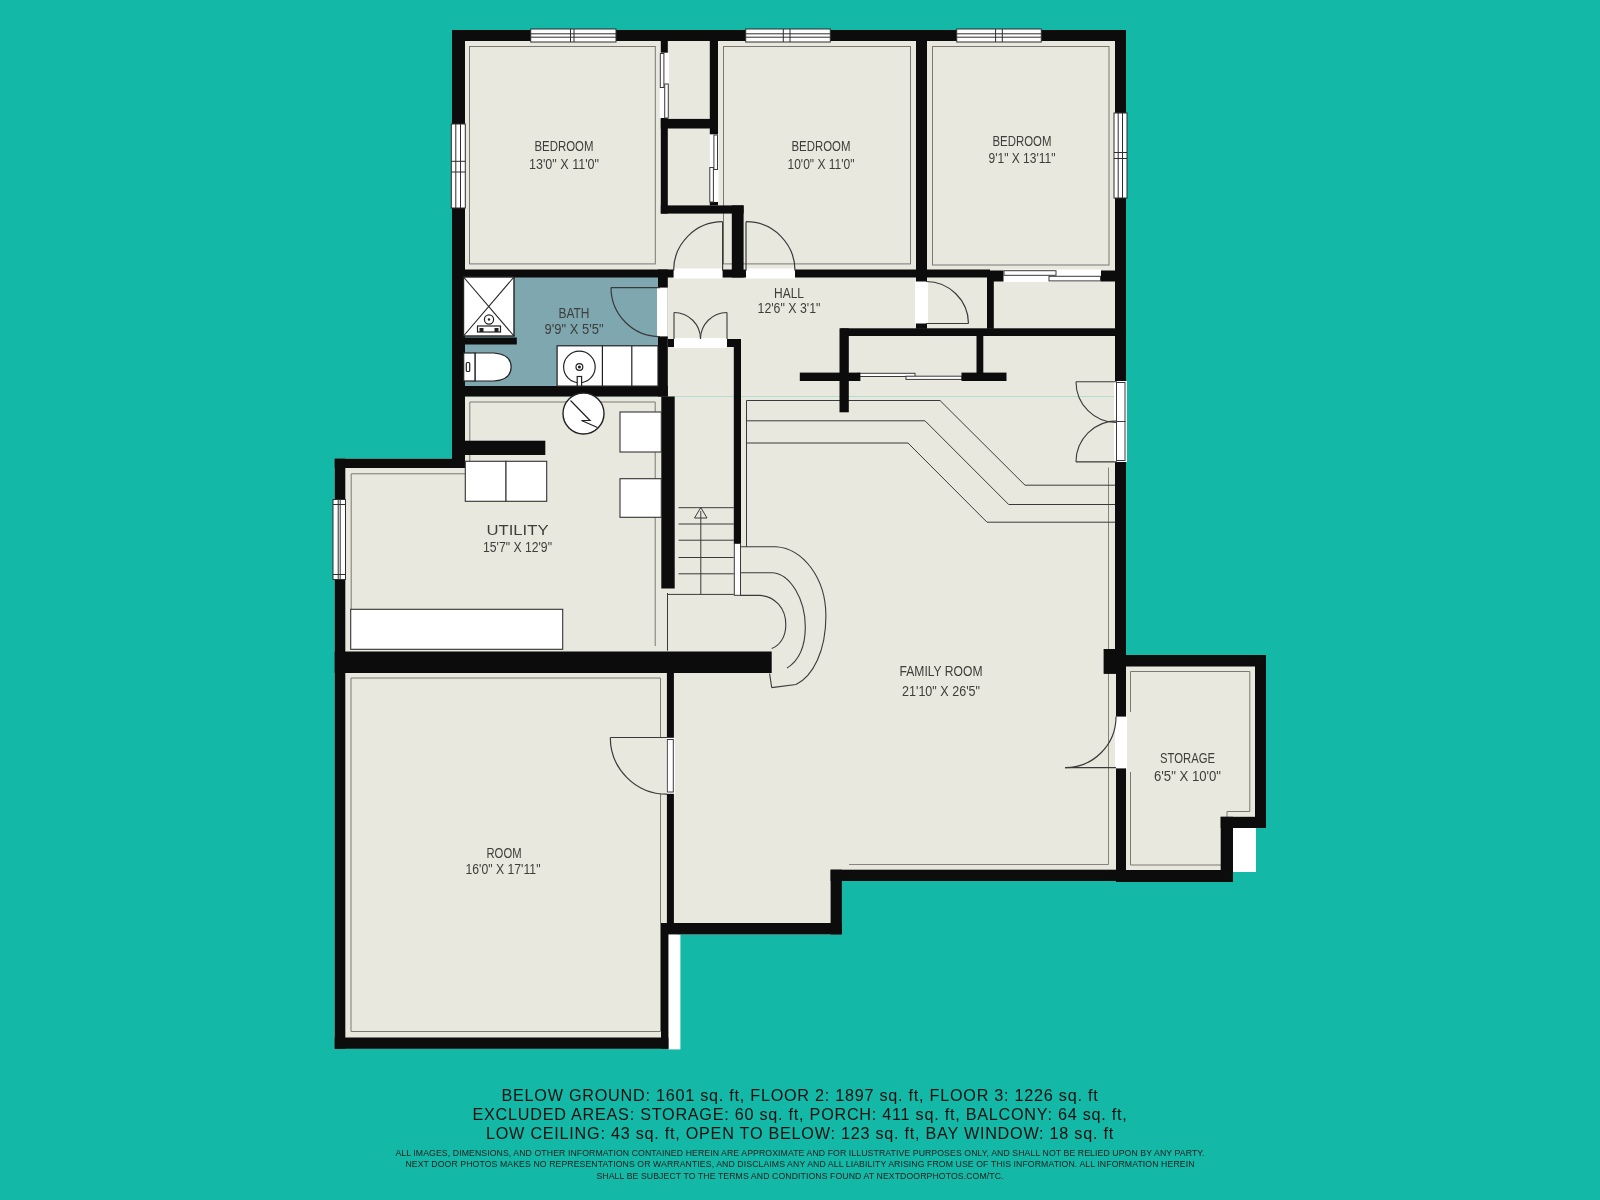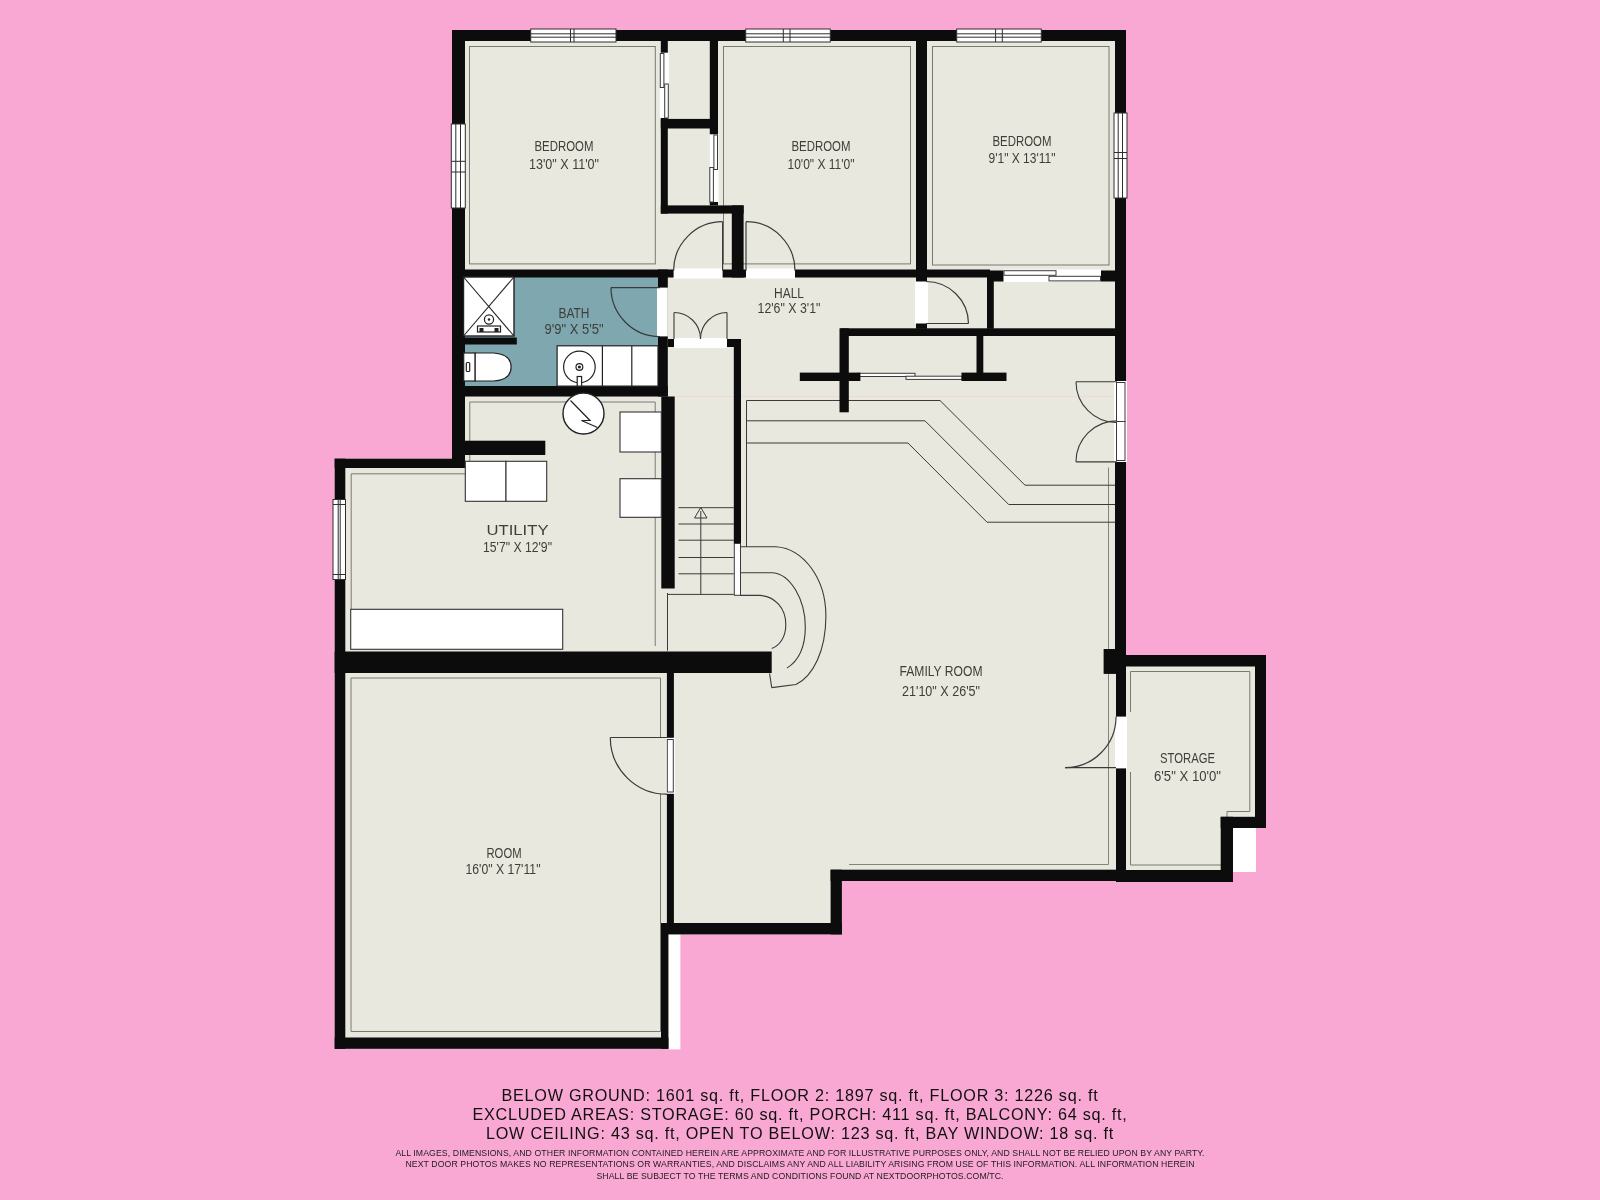--- a/index.html
+++ b/index.html
@@ -1,16 +1,16 @@
 <!DOCTYPE html>
 <html><head>
 <meta charset="utf-8">
 <style>
 html,body{margin:0;padding:0;background:#ffffff;}
-#page{width:1600px;height:1200px;position:relative;background:#f9a8d4;overflow:hidden;}
+#page{width:1600px;height:1200px;position:relative;background:#14b8a6;overflow:hidden;}
 svg text{font-family:"Liberation Sans",sans-serif;}
 .lbl{fill:#3e3e3b;}
 .big{fill:#101010;font-size:16.2px;letter-spacing:0.75px;}
 .fine{fill:#1c1c1c;font-size:8.7px;letter-spacing:0.1px;}
 </style>
 </head>
 <body>
 <div id="page">
 <svg width="1600" height="1200" viewBox="0 0 1600 1200" xmlns="http://www.w3.org/2000/svg">
 

